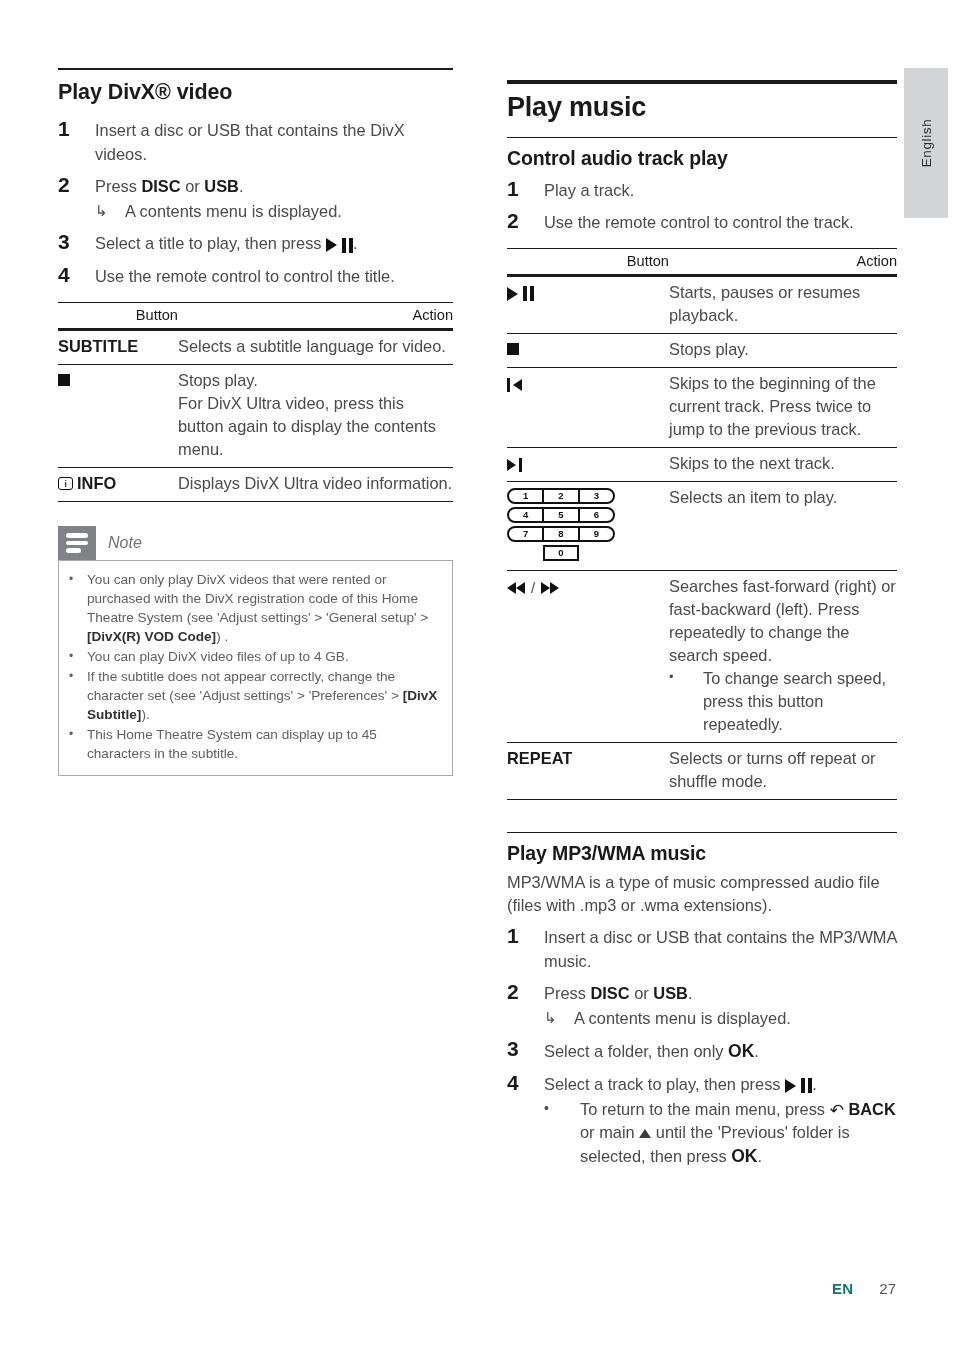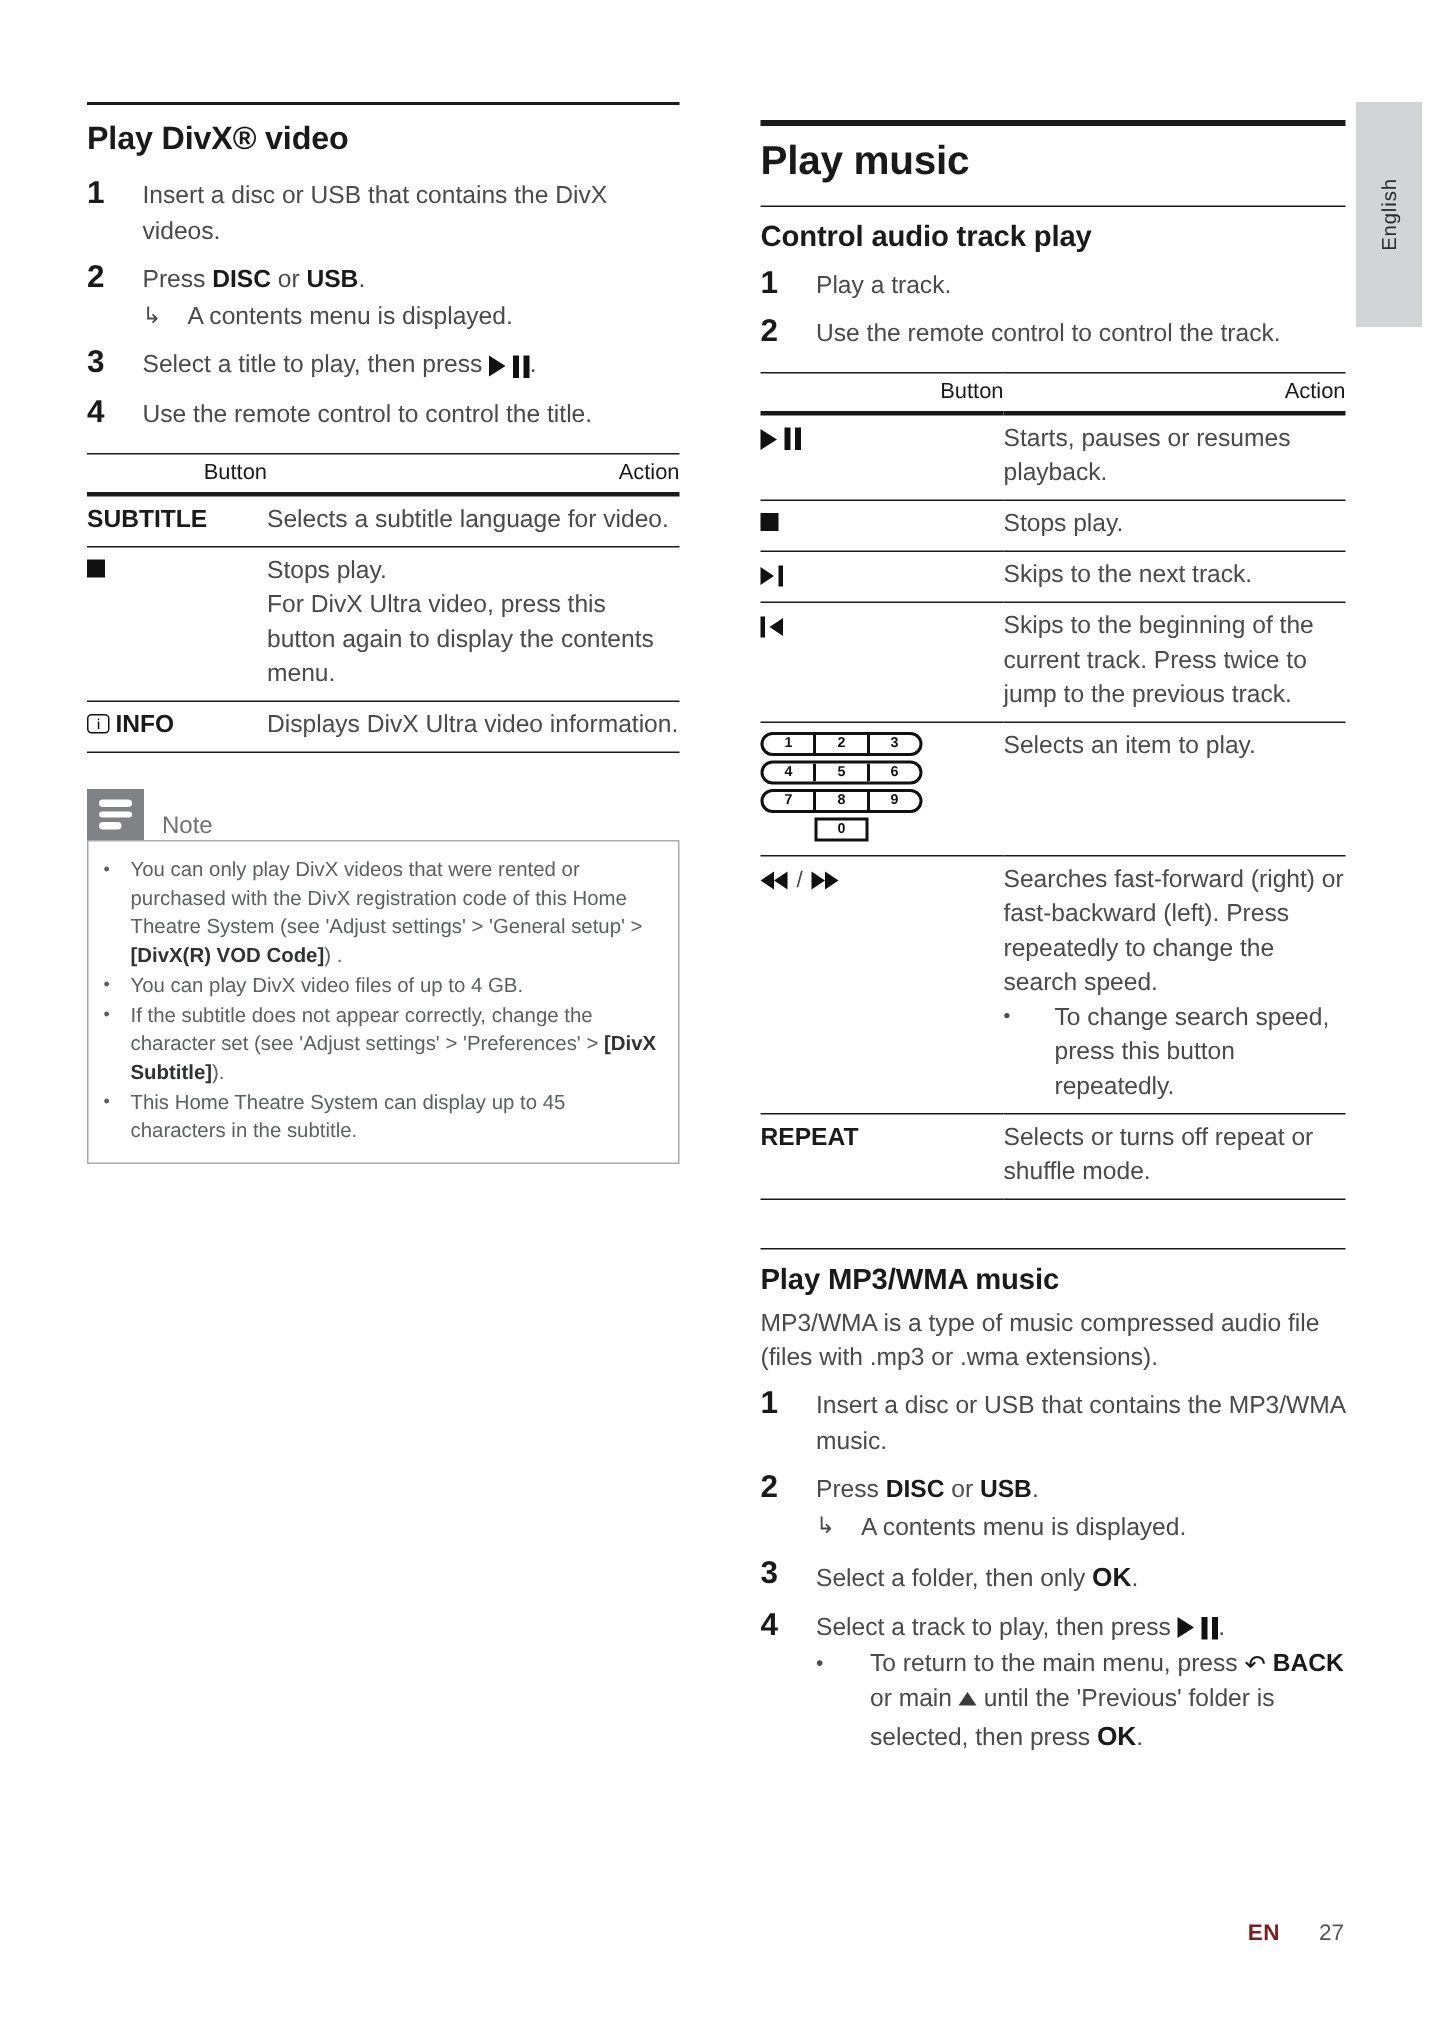--- a/index.html
+++ b/index.html
@@ -332,22 +332,23 @@
     border-bottom: 9px solid #3b3b3b;
     border-left: 6px solid transparent;
     border-right: 6px solid transparent;
     vertical-align: 0px;
   }
 
   
   .note-wrap { margin-top: 24px; }
   .note-head {
     display: flex;
-    align-items: flex-end;
+    align-items: center;
     height: 34px;
+    font-style: italic;
   }
   .note-badge {
     width: 38px; height: 34px;
     background: #808286;
     display: flex;
     flex-direction: column;
     align-items: center;
     justify-content: center;
     gap: 3px;
     flex: 0 0 38px;
@@ -391,21 +392,21 @@
   
   .footer {
     position: absolute;
     left: 0;
     top: 1280px;
     width: 954px;
     text-align: right;
     padding-right: 58px;
     font-size: 15px;
   }
-  .footer .en { color: #7f1d1d; font-weight: bold; letter-spacing: 0.3px; }
+  .footer .en { color: #0f766e; font-weight: bold; letter-spacing: 0.3px; }
   .footer .pg { color: #555; margin-left: 26px; }
 </style>
 </head>
 <body>
 
 <div class="page">
 
   <div class="lang-tab">
     <span>English</span>
   </div>
@@ -547,35 +548,35 @@
       </tr>
 
       <tr>
         <td class="key"><span class="stop-sq"></span></td>
         <td>Stops play.</td>
       </tr>
 
       <tr>
         <td class="key">
           <span class="glyph">
+                <span class="bar-v left"></span>
+                <span class="tri-l sm"></span>
+              </span>
+        </td>
+        <td>Skips to the beginning of the current track. Press twice to jump to the previous track.</td>
+      </tr>
+
+      <tr>
+        <td class="key">
+          <span class="glyph">
                 <span class="tri-r sm"></span>
                 <span class="bar-v"></span>
               </span>
         </td>
         <td>Skips to the next track.</td>
-      </tr>
-
-      <tr>
-        <td class="key">
-          <span class="glyph">
-                <span class="bar-v left"></span>
-                <span class="tri-l sm"></span>
-              </span>
-        </td>
-        <td>Skips to the beginning of the current track. Press twice to jump to the previous track.</td>
       </tr>
 
       <tr>
         <td class="key">
           <div class="keypad">
             <div class="kp-row">
               <div class="cell">1</div>
               <div class="cell">2</div>
               <div class="cell">3</div>
             </div>

